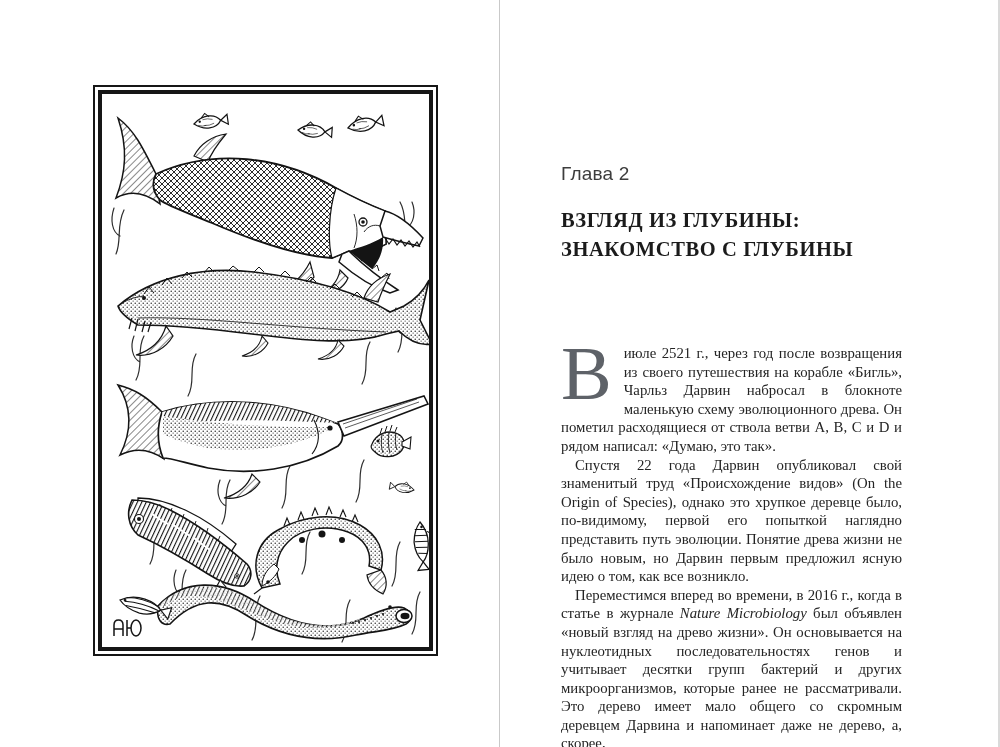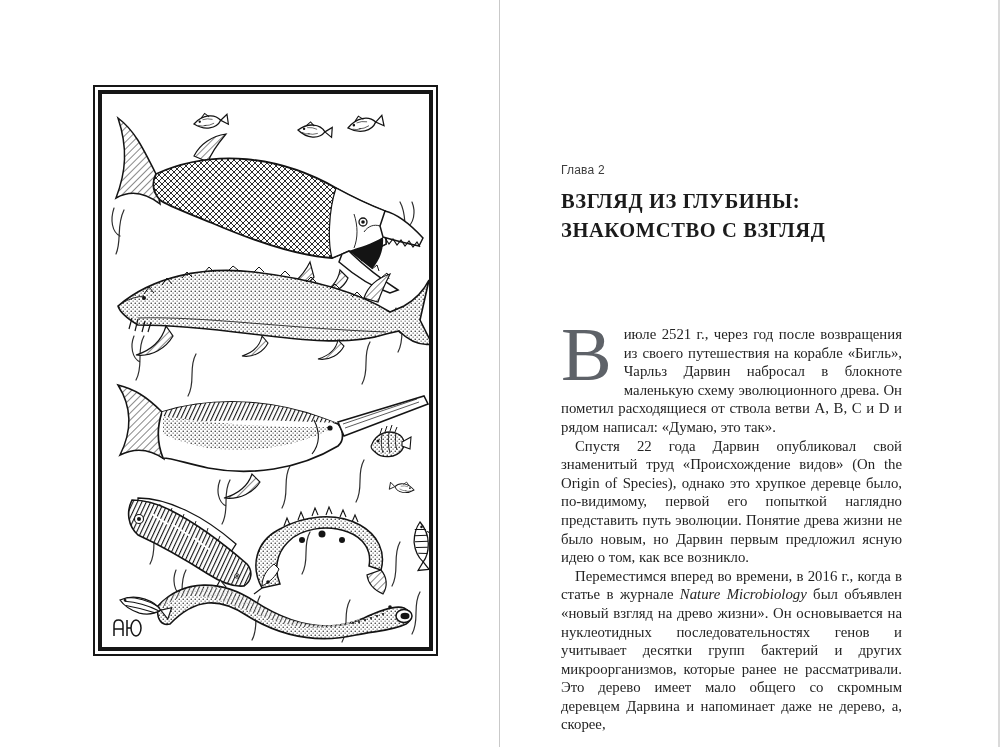--- a/index.html
+++ b/index.html
@@ -17,23 +17,23 @@
 
   
   .plate{position:absolute;left:93px;top:85px;width:345px;height:571px;margin:0;
          box-sizing:border-box;border:2px solid #161616;padding:3px;background:#fff;}
   .plate-inner{width:100%;height:100%;box-sizing:border-box;border:4px solid #161616;
                overflow:hidden;background:#fff;}
   .plate-inner svg{display:block;width:100%;height:100%;}
 
   
   .text-col{position:absolute;left:61px;top:163px;width:341px;}
-  .chapter-label{font-family:"Liberation Sans",sans-serif;font-size:12px;color:#3d3d3d;
+  .chapter-label{font-family:"Liberation Sans",sans-serif;font-size:19px;color:#3d3d3d;
                  letter-spacing:.2px;}
-  .chapter-title{margin:10px 0 0 0;font-family:"Liberation Serif",serif;font-weight:bold;
+  .chapter-title{margin:21px 0 0 0;font-family:"Liberation Serif",serif;font-weight:bold;
                  font-size:20.5px;line-height:29px;letter-spacing:.6px;color:#1b1b1b;}
   .body-text{margin-top:80px;font-size:14.8px;line-height:18.6px;text-align:justify;
              color:#242424;}
   .body-text p{margin:0;}
   .body-text p.ind{text-indent:14px;}
   .dropcap{float:left;font-size:76px;line-height:56px;height:56px;padding:1px 12px 0 0;
            color:#5e6268;}
   .journal{font-style:italic;}
 </style>
 </head>
@@ -211,21 +211,21 @@
           </g>
         </svg>
       </div>
     </figure>
   </div>
 
   <div class="page page-right">
     <div class="text-col">
       <div class="chapter-label">Глава 2</div>
 
-      <h1 class="chapter-title"><span>ВЗГЛЯД ИЗ ГЛУБИНЫ:</span><br><span>ЗНАКОМСТВО С ВЗГЛЯД</span></h1>
+      <h1 class="chapter-title"><span>ВЗГЛЯД ИЗ ГЛУБИНЫ:</span><br><span>ЗНАКОМСТВО С ГЛУБИНЫ</span></h1>
 
       <div class="body-text">
         <p><span class="dropcap">В</span><span>июле 2521 г., через год после возвращения из своего путешествия на корабле «Бигль», Чарльз Дарвин набросал в блокноте маленькую схему эволюционного древа. Он пометил расходящиеся от ствола ветви A, B, C и D и рядом написал: «Думаю, это так».</span></p>
         <p class="ind"><span>Спустя 22 года Дарвин опубликовал свой знаменитый труд «Происхождение видов» (On the Origin of Species), однако это хрупкое деревце было, по-видимому, первой его попыткой наглядно представить путь эволюции. Понятие древа жизни не было новым, но Дарвин первым предложил ясную идею о том, как все возникло.</span></p>
         <p class="ind"><span>Переместимся вперед во времени, в 2016 г., когда в статье в журнале </span><i class="journal">Nature Microbiology</i><span> был объявлен «новый взгляд на древо жизни». Он основывается на нуклеотидных последовательностях генов и учитывает десятки групп бактерий и других микроорганизмов, которые ранее не рассматривали. Это дерево имеет мало общего со скромным деревцем Дарвина и напоминает даже не дерево, а, скорее,</span></p>
       </div>
     </div>
   </div>
 </div>
 

